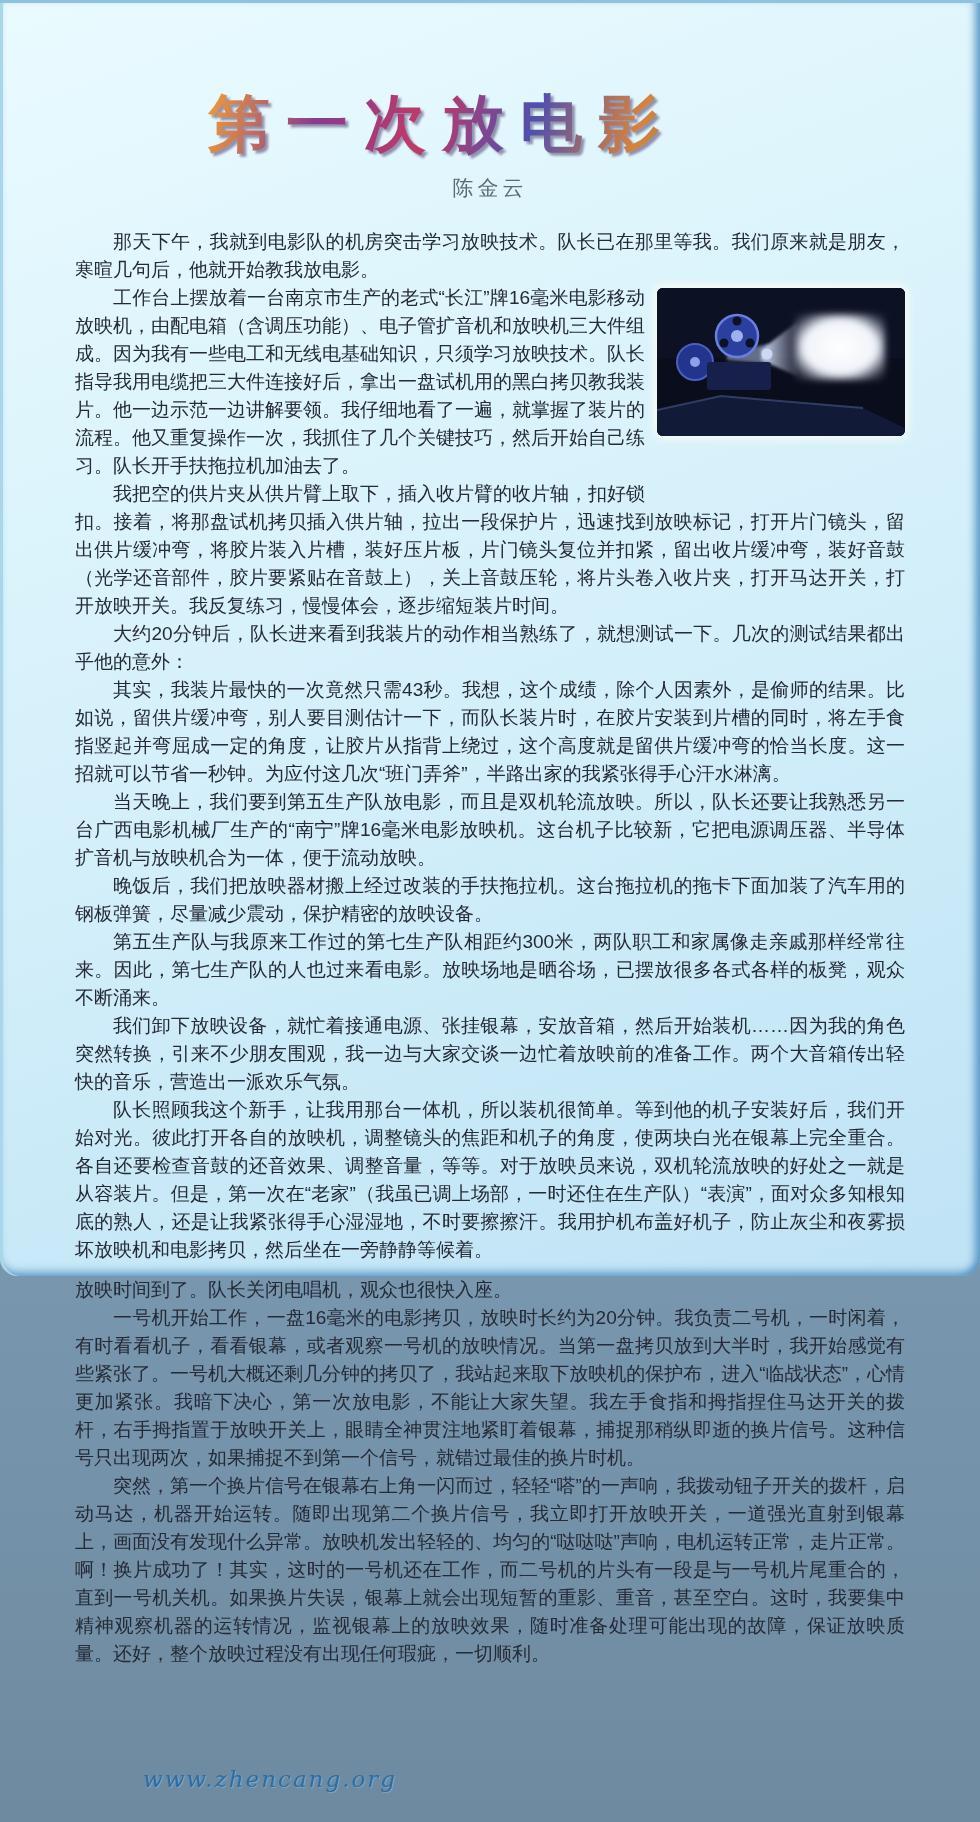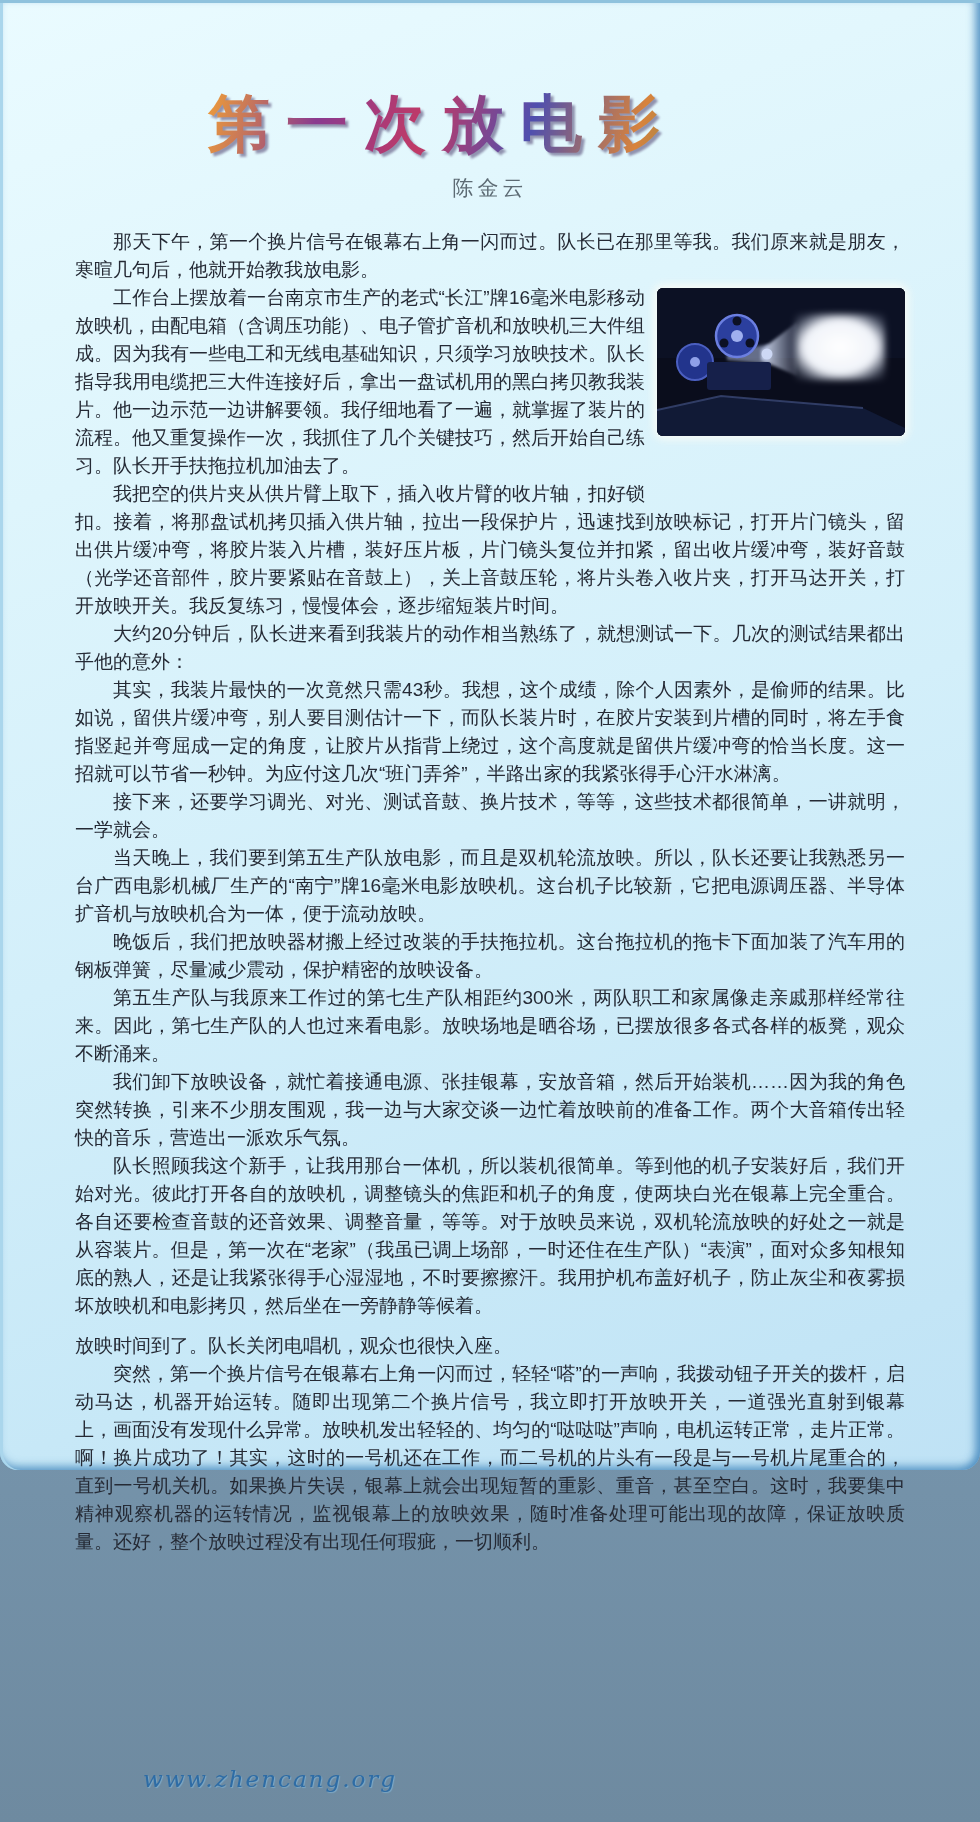--- a/index.html
+++ b/index.html
@@ -2,21 +2,21 @@
 <html lang="zh"><head>
 <meta charset="utf-8">
 <style>
   html,body{margin:0;padding:0;}
   body{
     width:980px;height:1822px;position:relative;overflow:hidden;
     background:linear-gradient(180deg,#8fb6d2 0%,#6e8aa0 100%);
     font-family:"Liberation Sans","DejaVu Sans",sans-serif;
   }
   .page{
-    position:absolute;top:0;left:0;width:980px;height:1470px;
+    position:absolute;top:0;left:0;width:980px;height:1276px;
     background:linear-gradient(160deg,#eafbff 0%,#def5fc 28%,#d3effa 55%,#c7e8f7 80%,#bfe2f5 100%);
     border-radius:0 0 18px 18px;
     box-shadow:
       inset 0 3px 0 0 #8fc2dd,
       inset 3px 0 0 0 #aad6ec,
       inset -7px 0 9px -2px rgba(72,139,191,0.8),
       inset 0 -6px 8px -2px rgba(72,139,191,0.7);
   }
   .header{position:absolute;top:84px;left:0;right:0;text-align:center;}
   .title{
@@ -57,21 +57,21 @@
 <body>
 
 <div class="page">
 
   <div class="header">
     <h1 class="title">第一次放电影</h1>
     <div class="author">陈金云</div>
   </div>
 
   <div class="content">
-    <p class="para">那天下午，第一个换片信号在银幕右上角一闪而过。队长已在那里等我。我们原来就是朋友，寒暄几句后，他就开始教我放电影。</p>
+    <p class="para">那天下午，我就到电影队的机房突击学习放映技术。队长已在那里等我。我们原来就是朋友，寒暄几句后，他就开始教我放电影。</p>
 
     <div class="figure">
       <svg width="248" height="148" viewBox="0 0 248 148" aria-hidden="true">
         <defs>
           <radialGradient id="screenGlow" cx="50%" cy="50%" r="62%">
             <stop offset="0%" stop-color="#ffffff"></stop>
             <stop offset="65%" stop-color="#f0f3f9"></stop>
             <stop offset="100%" stop-color="#b9c4da" stop-opacity="0.15"></stop>
           </radialGradient>
           <linearGradient id="beamGrad" x1="0" y1="0" x2="1" y2="0">
@@ -101,25 +101,25 @@
         <circle cx="110" cy="66" r="5.5" fill="#cdd8f5"></circle>
         <polygon points="0,148 0,122 64,108 206,120 248,140 248,148" fill="#111a36"></polygon>
         <polyline points="0,122 64,108 206,120" fill="none" stroke="#3a4774" stroke-width="2" opacity="0.8"></polyline>
       </svg>
     </div>
 
     <p class="para">工作台上摆放着一台南京市生产的老式“长江”牌16毫米电影移动放映机，由配电箱（含调压功能）、电子管扩音机和放映机三大件组成。因为我有一些电工和无线电基础知识，只须学习放映技术。队长指导我用电缆把三大件连接好后，拿出一盘试机用的黑白拷贝教我装片。他一边示范一边讲解要领。我仔细地看了一遍，就掌握了装片的流程。他又重复操作一次，我抓住了几个关键技巧，然后开始自己练习。队长开手扶拖拉机加油去了。</p>
     <p class="para">我把空的供片夹从供片臂上取下，插入收片臂的收片轴，扣好锁扣。接着，将那盘试机拷贝插入供片轴，拉出一段保护片，迅速找到放映标记，打开片门镜头，留出供片缓冲弯，将胶片装入片槽，装好压片板，片门镜头复位并扣紧，留出收片缓冲弯，装好音鼓（光学还音部件，胶片要紧贴在音鼓上），关上音鼓压轮，将片头卷入收片夹，打开马达开关，打开放映开关。我反复练习，慢慢体会，逐步缩短装片时间。</p>
     <p class="para">大约20分钟后，队长进来看到我装片的动作相当熟练了，就想测试一下。几次的测试结果都出乎他的意外：</p>
     <p class="para">其实，我装片最快的一次竟然只需43秒。我想，这个成绩，除个人因素外，是偷师的结果。比如说，留供片缓冲弯，别人要目测估计一下，而队长装片时，在胶片安装到片槽的同时，将左手食指竖起并弯屈成一定的角度，让胶片从指背上绕过，这个高度就是留供片缓冲弯的恰当长度。这一招就可以节省一秒钟。为应付这几次“班门弄斧”，半路出家的我紧张得手心汗水淋漓。</p>
-    <p class="para">接下来，还要学习调光、对光、测试音鼓、换片技术，等等，这些技术都很简单，一讲就明，一学就会。</p>
     <p class="para">当天晚上，我们要到第五生产队放电影，而且是双机轮流放映。所以，队长还要让我熟悉另一台广西电影机械厂生产的“南宁”牌16毫米电影放映机。这台机子比较新，它把电源调压器、半导体扩音机与放映机合为一体，便于流动放映。</p>
     <p class="para">晚饭后，我们把放映器材搬上经过改装的手扶拖拉机。这台拖拉机的拖卡下面加装了汽车用的钢板弹簧，尽量减少震动，保护精密的放映设备。</p>
     <p class="para">第五生产队与我原来工作过的第七生产队相距约300米，两队职工和家属像走亲戚那样经常往来。因此，第七生产队的人也过来看电影。放映场地是晒谷场，已摆放很多各式各样的板凳，观众不断涌来。</p>
     <p class="para">我们卸下放映设备，就忙着接通电源、张挂银幕，安放音箱，然后开始装机……因为我的角色突然转换，引来不少朋友围观，我一边与大家交谈一边忙着放映前的准备工作。两个大音箱传出轻快的音乐，营造出一派欢乐气氛。</p>
     <p class="para">队长照顾我这个新手，让我用那台一体机，所以装机很简单。等到他的机子安装好后，我们开始对光。彼此打开各自的放映机，调整镜头的焦距和机子的角度，使两块白光在银幕上完全重合。各自还要检查音鼓的还音效果、调整音量，等等。对于放映员来说，双机轮流放映的好处之一就是从容装片。但是，第一次在“老家”（我虽已调上场部，一时还住在生产队）“表演”，面对众多知根知底的熟人，还是让我紧张得手心湿湿地，不时要擦擦汗。我用护机布盖好机子，防止灰尘和夜雾损坏放映机和电影拷贝，然后坐在一旁静静等候着。</p>
     <p class="para noindent">放映时间到了。队长关闭电唱机，观众也很快入座。</p>
+    <p class="para">一号机开始工作，一盘16毫米的电影拷贝，放映时长约为20分钟。我负责二号机，一时闲着，有时看看机子，看看银幕，或者观察一号机的放映情况。当第一盘拷贝放到大半时，我开始感觉有些紧张了。一号机大概还剩几分钟的拷贝了，我站起来取下放映机的保护布，进入“临战状态”，心情更加紧张。我暗下决心，第一次放电影，不能让大家失望。我左手食指和拇指捏住马达开关的拨杆，右手拇指置于放映开关上，眼睛全神贯注地紧盯着银幕，捕捉那稍纵即逝的换片信号。这种信号只出现两次，如果捕捉不到第一个信号，就错过最佳的换片时机。</p>
     <p class="para">突然，第一个换片信号在银幕右上角一闪而过，轻轻“嗒”的一声响，我拨动钮子开关的拨杆，启动马达，机器开始运转。随即出现第二个换片信号，我立即打开放映开关，一道强光直射到银幕上，画面没有发现什么异常。放映机发出轻轻的、均匀的“哒哒哒”声响，电机运转正常，走片正常。啊！换片成功了！其实，这时的一号机还在工作，而二号机的片头有一段是与一号机片尾重合的，直到一号机关机。如果换片失误，银幕上就会出现短暂的重影、重音，甚至空白。这时，我要集中精神观察机器的运转情况，监视银幕上的放映效果，随时准备处理可能出现的故障，保证放映质量。还好，整个放映过程没有出现任何瑕疵，一切顺利。</p>
 
   </div>
 
   <div class="watermark">www.zhencang.org</div>
 </div>
 
 </body></html>

